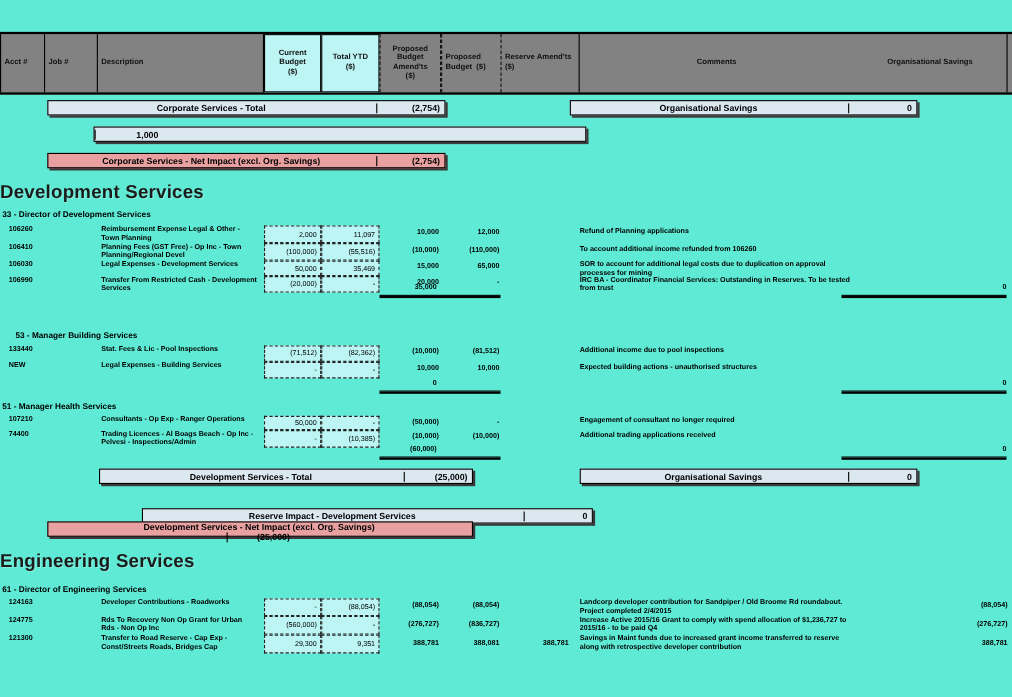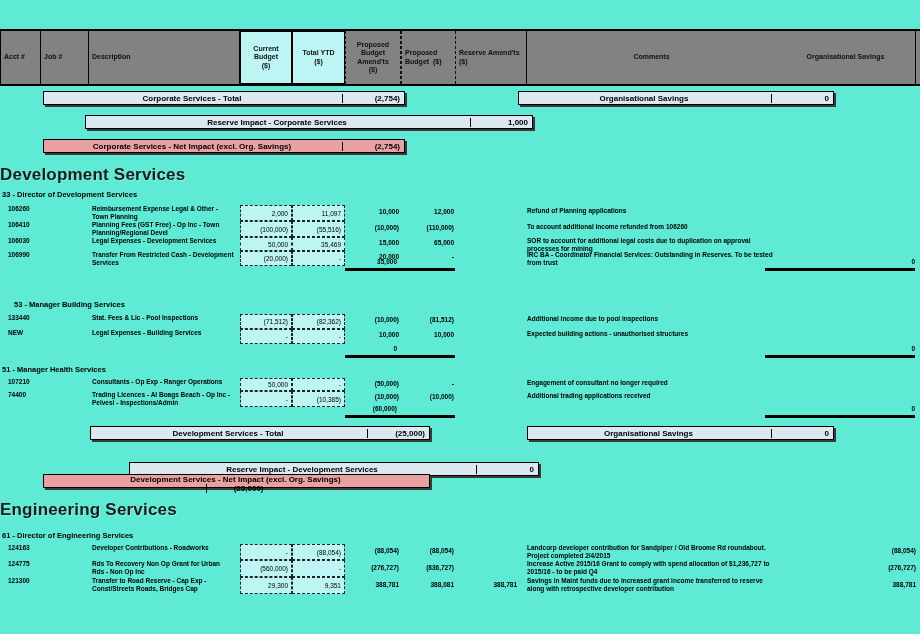--- a/index.html
+++ b/index.html
@@ -126,21 +126,20 @@
   <div class="bar bar-blue bar-shadow" style="left:43px;top:91px;width:362px;">
     <div class="lbl">Corporate Services - Total</div>
     <div class="val" style="width:62px;">(2,754)</div>
   </div>
   <div class="bar bar-blue bar-shadow" style="left:518px;top:91px;width:316px;">
     <div class="lbl">Organisational Savings</div>
     <div class="val" style="width:62px;">0</div>
   </div>
 
   <div class="bar bar-blue bar-shadow" style="left:85px;top:115px;width:448px;">
-    <div class="lbl">Reserve Impact - Corporate Services</div>
     <div class="val" style="width:62px;">1,000</div>
   </div>
 
   <div class="bar bar-red bar-shadow" style="left:43px;top:139px;width:362px;">
     <div class="lbl">Corporate Services - Net Impact (excl. Org. Savings)</div>
     <div class="val" style="width:62px;">(2,754)</div>
   </div>
 
   <div class="sec-title" style="top:165px;">Development Services</div>
 

